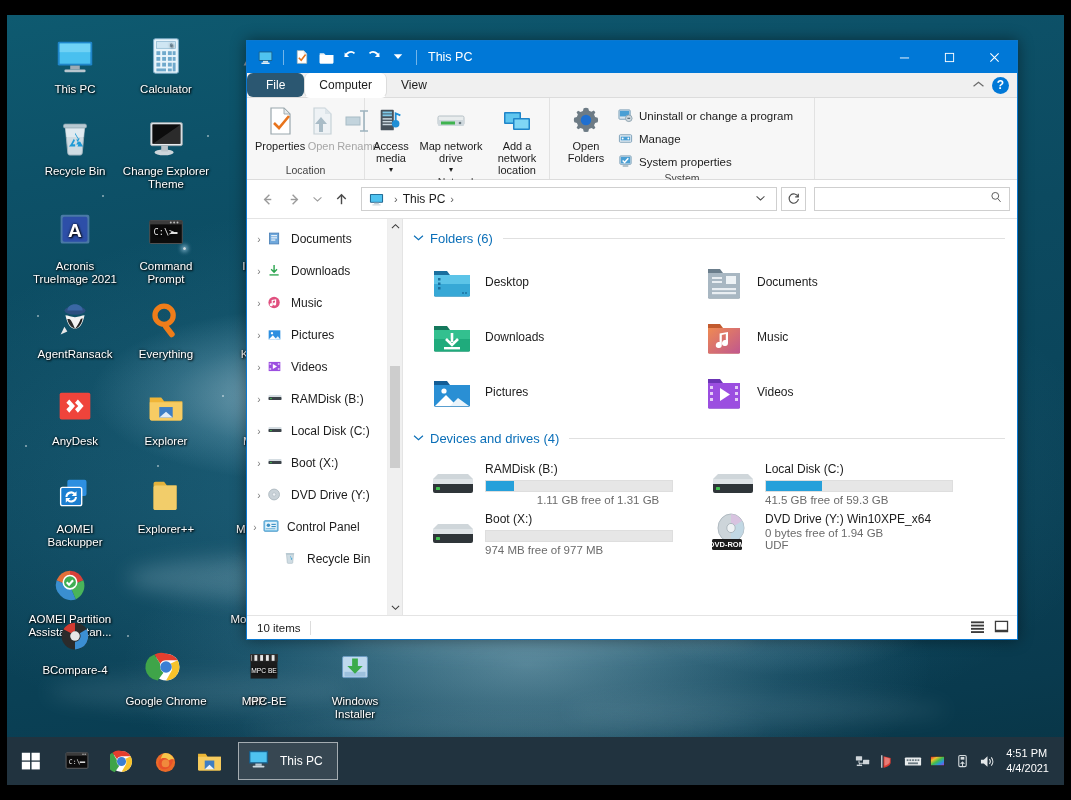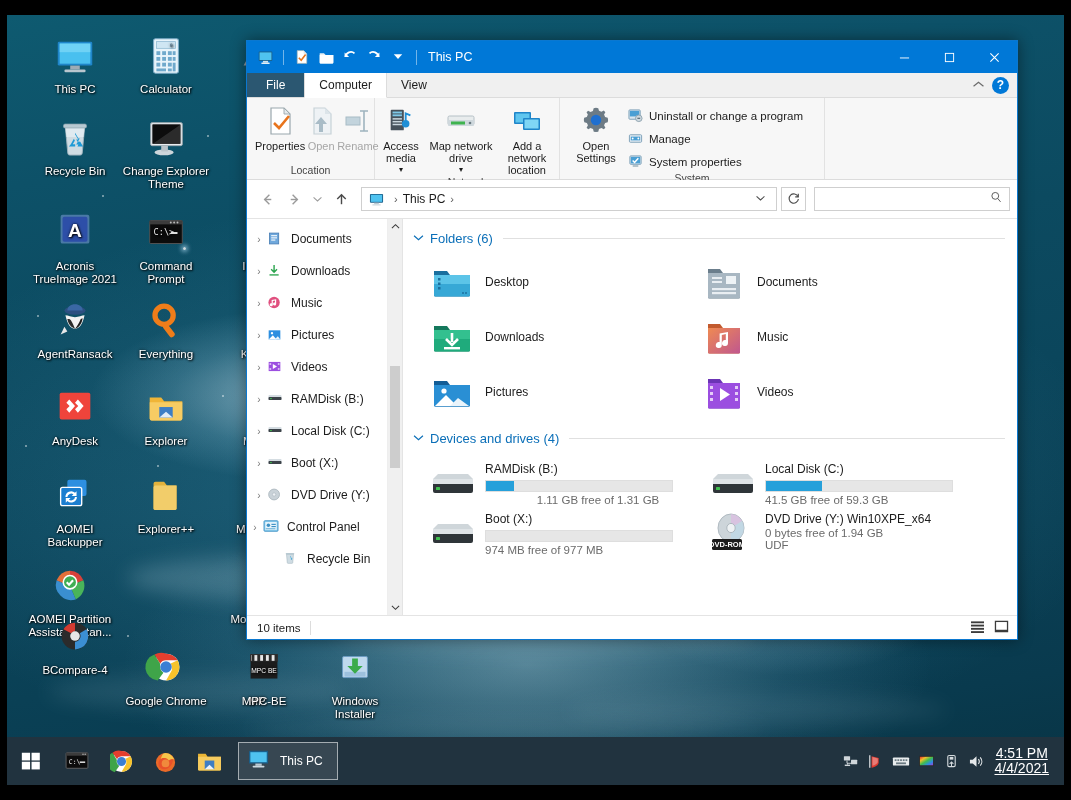--- a/index.html
+++ b/index.html
@@ -102,21 +102,21 @@
   #tabstrip {
     height: 25px; flex: none;
     background: #f0f0f0;
     border-bottom: 1px solid #dcdcdc;
     display: flex; align-items: stretch;
     position: relative;
   }
   .tab {
     padding: 0 14px;
     display: flex; align-items: center;
-    font-size: 12px; color: #1c1c1c;
+    font-size: 12px; color: #1c1c1c; border-radius: 6px;
   }
   .tab.file { background: #2b5771; color: #fff; padding: 0 19px; }
   .tab.active { background: #fff; border-left: 1px solid #dcdcdc; border-right: 1px solid #dcdcdc; border-bottom: 1px solid #fff; margin-bottom: -1px; }
   .tabstrip-right { margin-left: auto; display: flex; align-items: center; gap: 7px; padding-right: 8px; }
   .chevron-up { color: #4c4c4c; font-size: 10px; }
   .helpbtn {
     width: 17px; height: 17px; border-radius: 50%;
     background: #0078d7; color: #fff;
     font-size: 12px; font-weight: bold;
     display: flex; align-items: center; justify-content: center;
@@ -294,24 +294,23 @@
     height: 38px; margin-left: 7px;
     padding: 0 14px 0 8px;
     background: rgba(255,255,255,0.10);
     border: 1px solid rgba(255,255,255,0.55);
     display: flex; align-items: center; gap: 9px;
   }
   #taskbtn .tbl { color: #fff; font-size: 12px; }
   #tray { margin-left: auto; display: flex; align-items: center; height: 48px; padding-right: 6px; }
   .trayico { width: 25px; height: 48px; display: flex; align-items: center; justify-content: center; }
   #clock {
-    color: #fff; font-size: 14px;
-    line-height: 15px; text-align: center;
+    color: #fff; font-size: 11px;
+    line-height: 15px; 
     padding: 0 9px 0 6px;
-    text-decoration: underline;
   }
 </style>
 </head>
 <body>
 
 <div id="screen">
 
   <div id="wallpaper">
     <div class="cloudwisp" style="left:120px;top:540px;width:340px;height:46px;"></div>
     <div class="cloudwisp" style="left:330px;top:600px;width:420px;height:38px;opacity:.75;"></div>
@@ -721,21 +720,21 @@
           <svg viewBox="0 0 14 10" width="13" height="9">
               <path d="M1.5 7L7 2.5 12.5 7" stroke="#6a6a6a" stroke-width="1.3" fill="none"></path>
             </svg>
         </span>
         <span class="helpbtn">?</span>
       </div>
     </div>
 
     <div id="ribbon">
 
-      <div class="rgroup" style="width:128px;">
+      <div class="rgroup" style="width:118px;">
         <div class="rgroup-items">
           <div class="bigbtn">
             <div class="bi">
               <svg viewBox="0 0 32 32" width="32" height="32">
                 <path d="M7 3h13l6 6v20H7z" fill="#fff" stroke="#9aa7ad" stroke-width="1.2"></path>
                 <path d="M20 3v6h6z" fill="#e4eaed" stroke="#9aa7ad" stroke-width=".9"></path>
                 <path d="M10 18l5 5 10-12" stroke="#e8741c" stroke-width="2.6" fill="none"></path>
               </svg>
             </div>
             <span>Properties</span>
@@ -814,21 +813,21 @@
 
       <div class="rgroup" style="width:265px;">
         <div class="rgroup-items">
           <div class="bigbtn" style="width:56px;">
             <div class="bi">
               <svg viewBox="0 0 32 32" width="30" height="30">
                 <path d="M16 3l2.4.4.8 2.8 2.6 1.1 2.5-1.4 1.7 1.7-1.4 2.5 1.1 2.6 2.8.8.4 2.4-.4 2.4-2.8.8-1.1 2.6 1.4 2.5-1.7 1.7-2.5-1.4-2.6 1.1-.8 2.8-2.4.4-2.4-.4-.8-2.8-2.6-1.1-2.5 1.4-1.7-1.7 1.4-2.5-1.1-2.6-2.8-.8L3 16l.4-2.4 2.8-.8 1.1-2.6-1.4-2.5 1.7-1.7 2.5 1.4 2.6-1.1.8-2.8z" fill="#6d7b85"></path>
                 <circle cx="16" cy="16" r="5.6" fill="#1f6fd0"></circle>
               </svg>
             </div>
-            <span>Open Settings</span>
+            <span>Open Folders</span>
           </div>
           <div class="smallbtns">
             <div class="smallbtn">
               <span class="si">
                 <svg viewBox="0 0 16 16" width="15" height="15">
                   <rect x="1" y="2" width="12" height="10" rx="1" fill="#dbe6ee" stroke="#7da0b8"></rect>
                   <rect x="2" y="3" width="10" height="6" fill="#4a9fd4"></rect>
                   <circle cx="11.5" cy="11" r="3.5" fill="#cfd9e0" stroke="#8fa4b0"></circle>
                   <path d="M10 11h3" stroke="#5a6d78" stroke-width="1.3"></path>
                 </svg>

